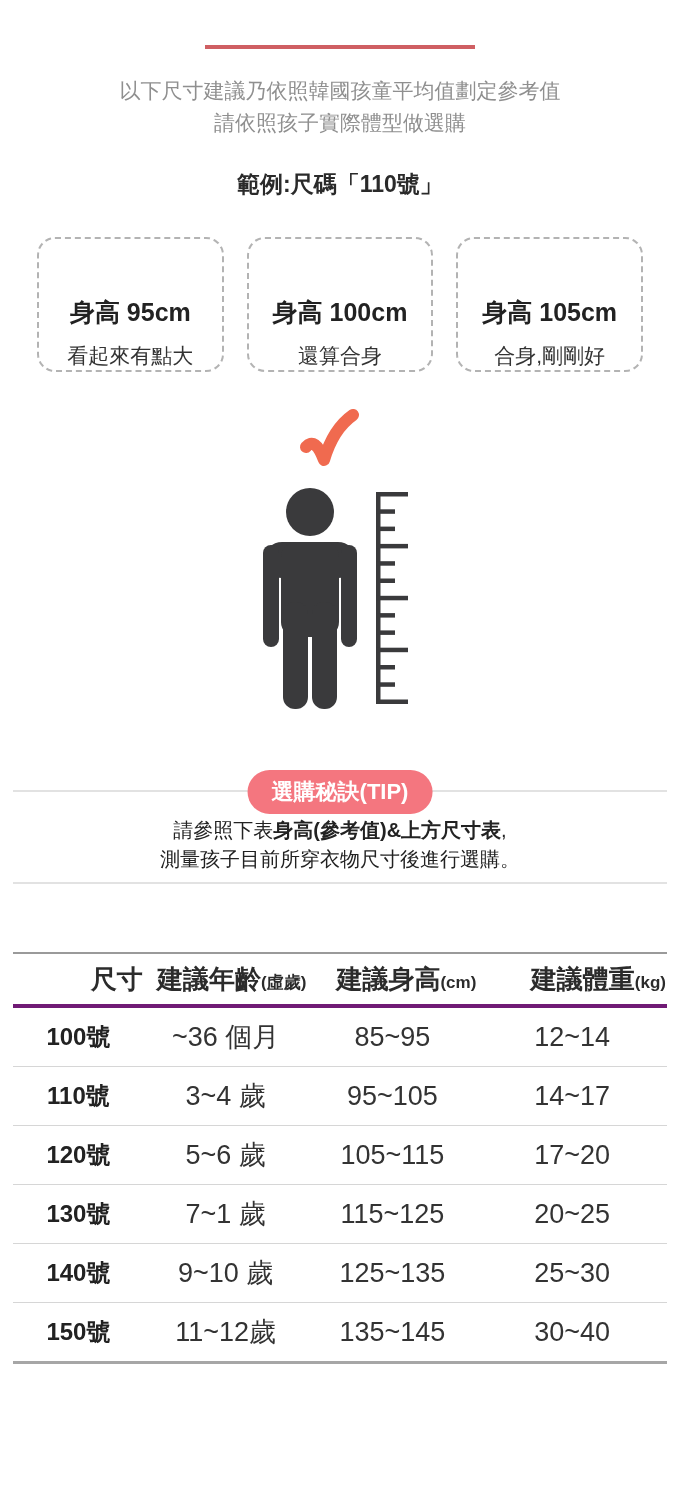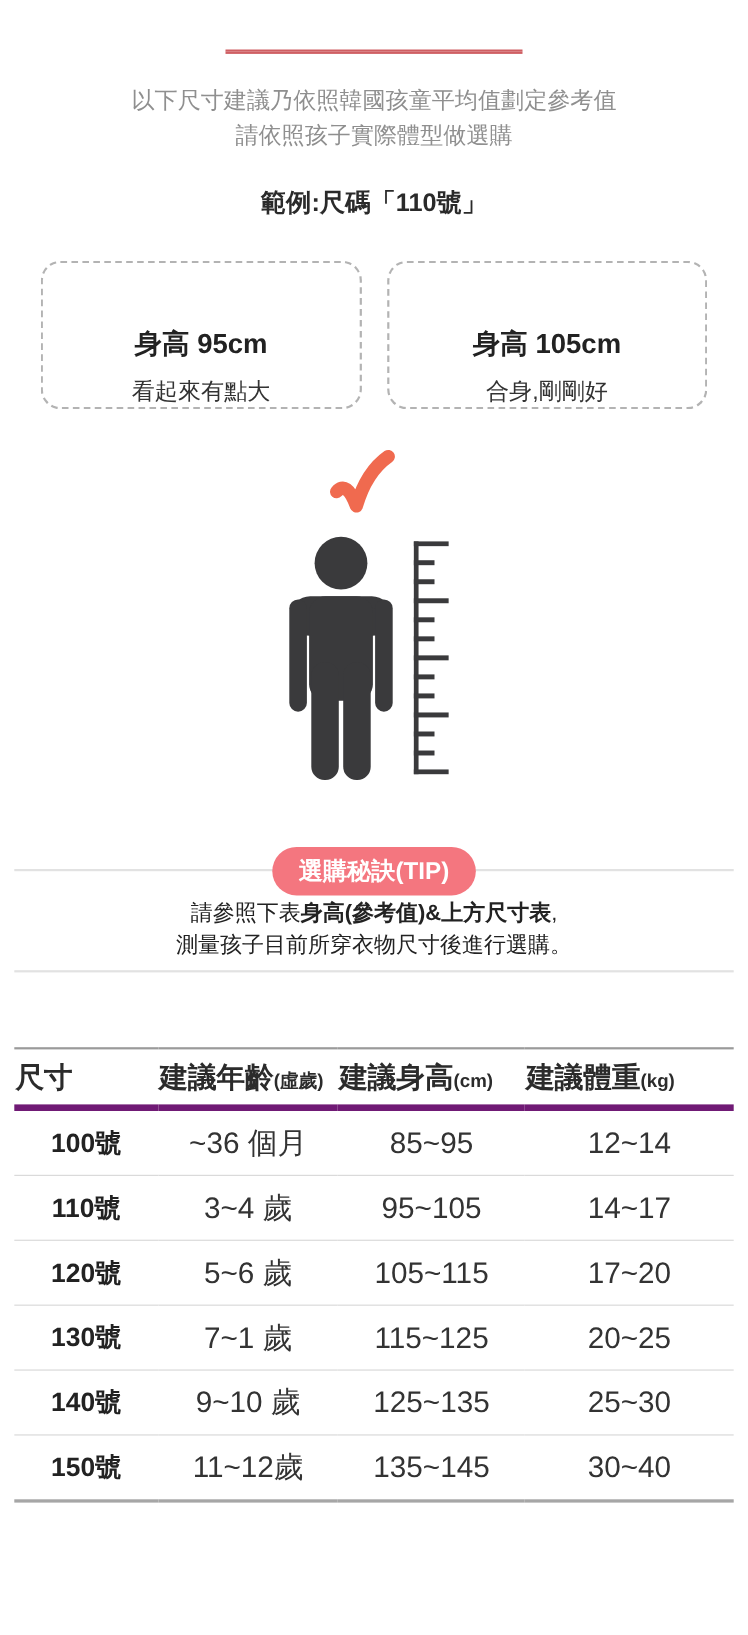--- a/index.html
+++ b/index.html
@@ -129,22 +129,22 @@
     margin: 68px auto 0 auto;
     border-collapse: collapse;
     border-top: 2px solid #9a9a9a;
     border-bottom: 3px solid #a6a6a6;
   }
   .size-table th {
     height: 48px;
     font-size: 26px;
     font-weight: 700;
     color: #2b2b2b;
-    text-align: left;
-    border-bottom: 6px solid #701a75;
+    text-align: right;
+    border-bottom: 4px solid #701a75;
     white-space: nowrap;
   }
   .size-table th .unit {
     font-size: 17px;
     font-weight: 700;
   }
   .size-table td {
     height: 56px;
     text-align: center;
     font-size: 27px;
@@ -176,20 +176,24 @@
     <div>以下尺寸建議乃依照韓國孩童平均值劃定參考值</div>
     <div>請依照孩子實際體型做選購</div>
   </div>
 
   <div class="example-label">範例:尺碼「110號」</div>
 
   <div class="fit-boxes">
     <div class="fit-box">
       <div class="fit-height">身高 95cm</div>
       <div class="fit-desc">看起來有點大</div>
+    </div>
+    <div class="fit-box">
+      <div class="fit-height">身高 100cm</div>
+      <div class="fit-desc">還算合身</div>
     </div>
     <div class="fit-box">
       <div class="fit-height">身高 105cm</div>
       <div class="fit-desc">合身,剛剛好</div>
     </div>
   </div>
 
   <div class="figure-area">
     <span class="check-icon">
       <svg width="62" height="62" viewBox="0 0 62 62" style="overflow:visible">

